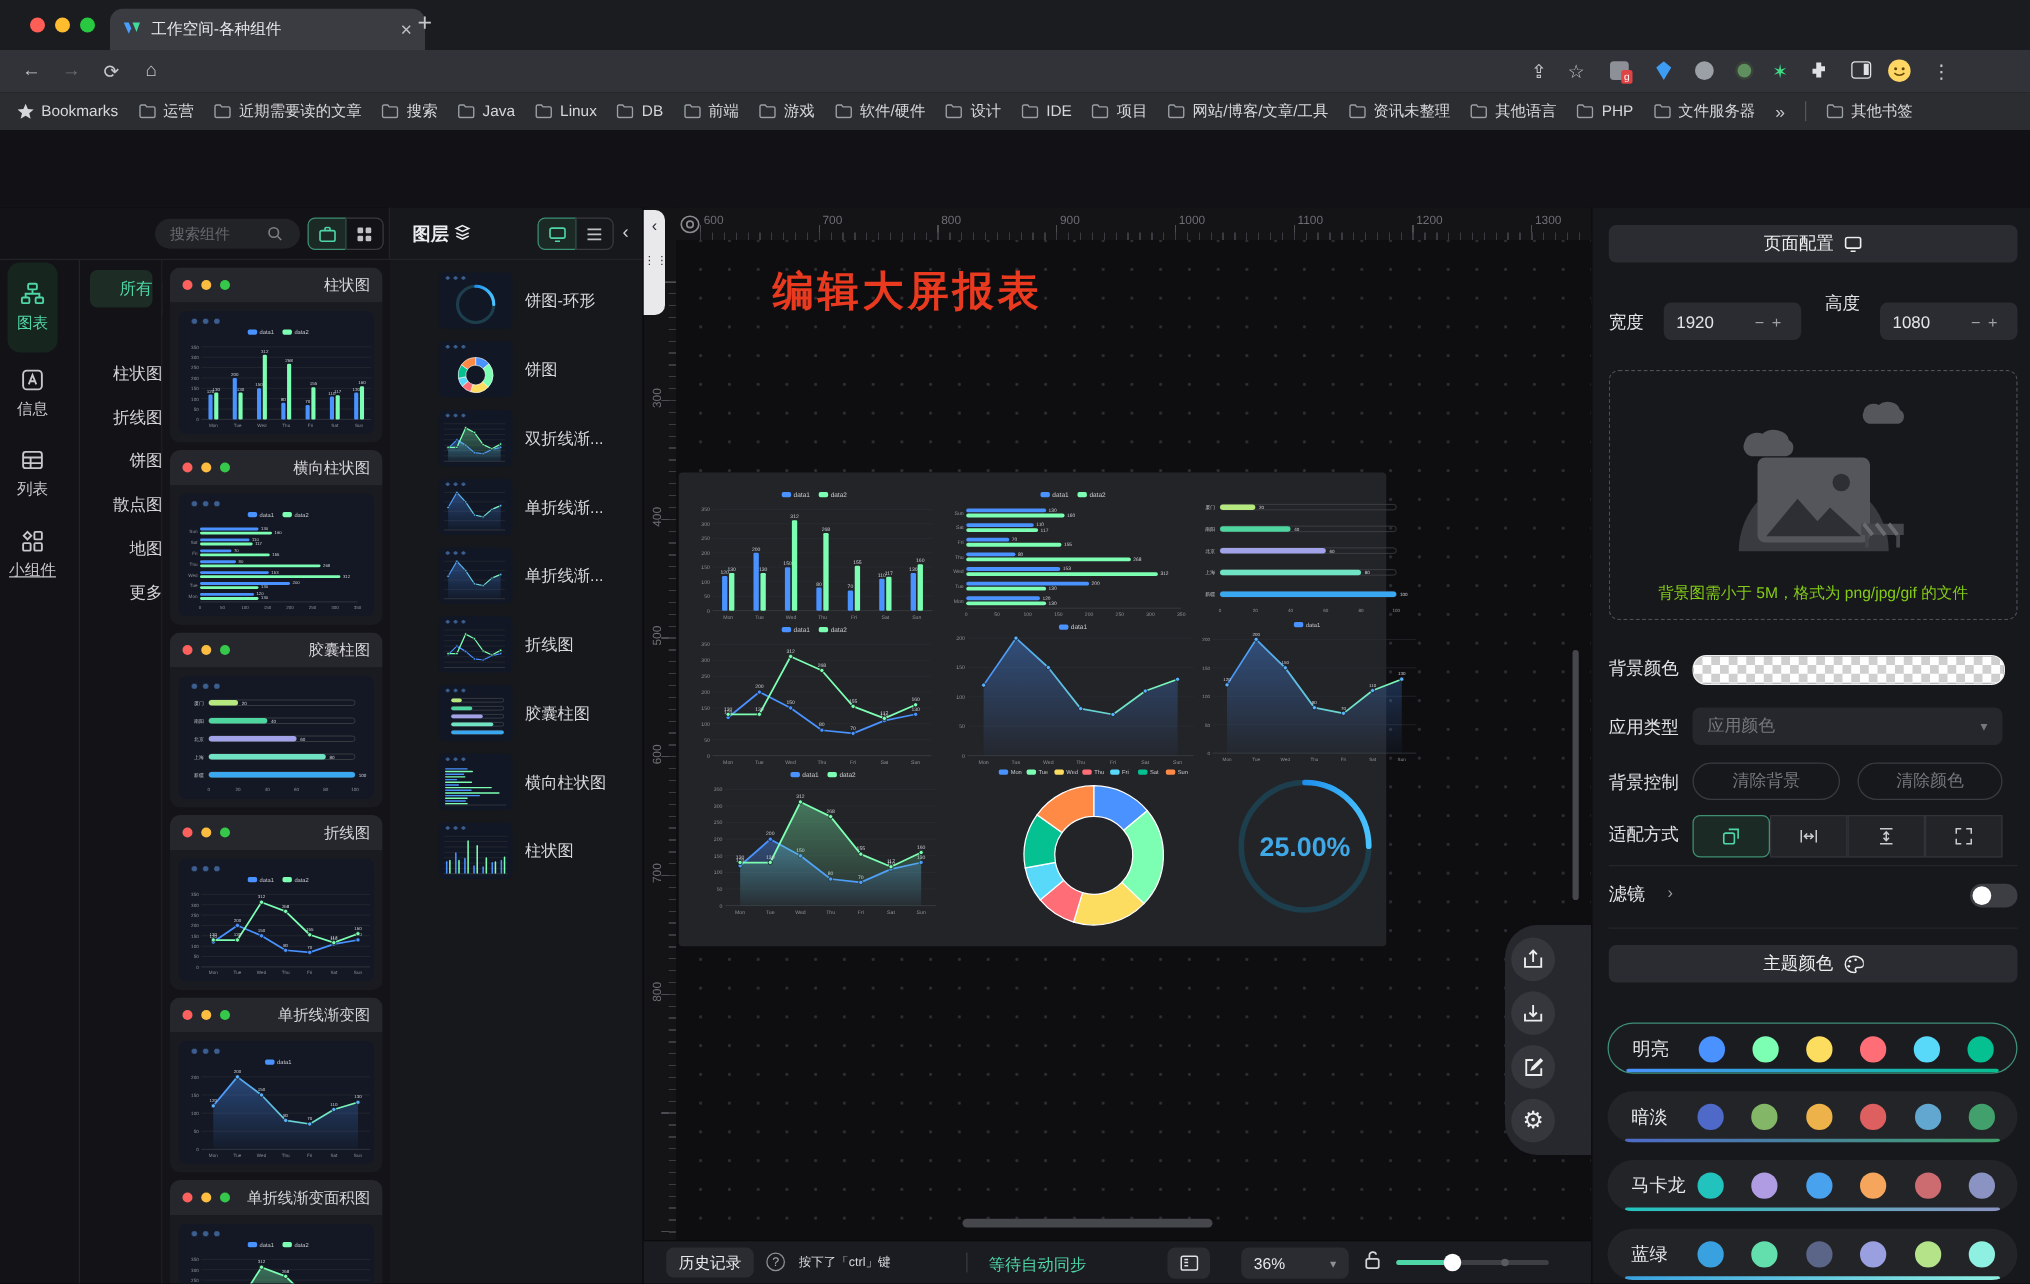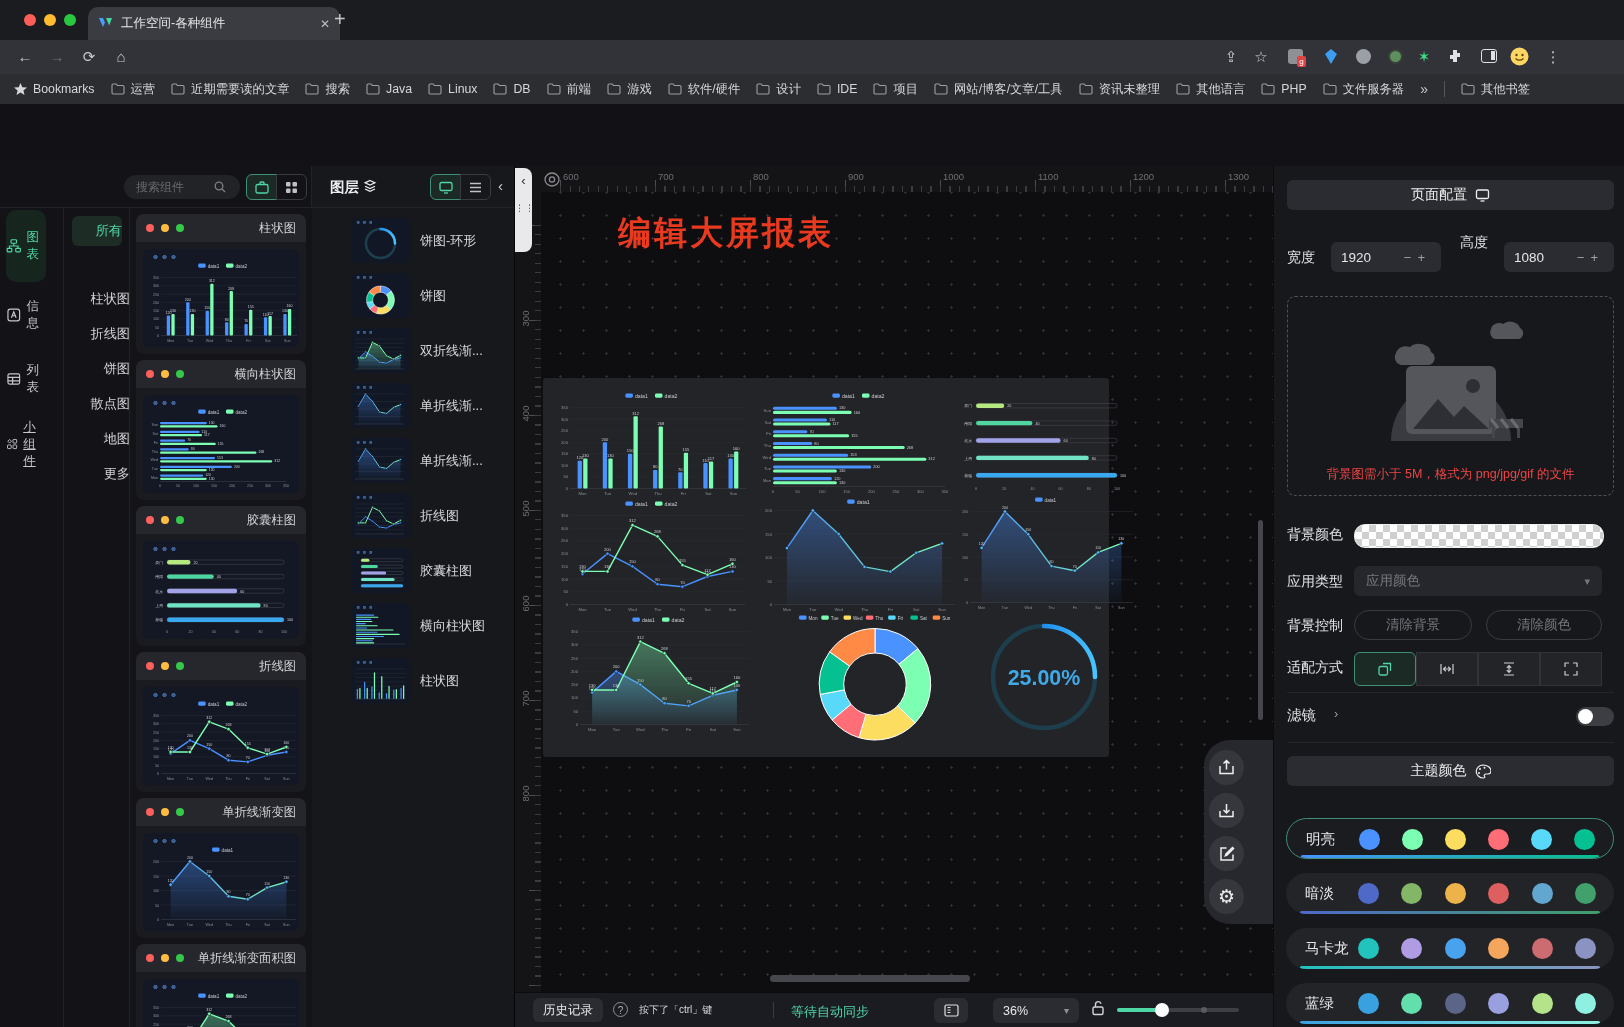--- a/index.html
+++ b/index.html
@@ -31,21 +31,21 @@
   #publishbtn{position:absolute;left:1200px;top:118px;width:90px;height:34px;border:1px solid #3c8f72;background:rgba(60,143,114,.07);border-radius:8px;display:flex;align-items:center;justify-content:center;gap:6px;font-size:13.5px;color:#4fd6a7;box-sizing:border-box;}
   
   #compheader{position:absolute;left:0;top:166px;width:312px;height:42px;background:#131317;border-bottom:1px solid #222327;border-right:1px solid #222327;box-sizing:border-box;}
   #compheader .title{position:absolute;left:2px;top:12px;font-size:14.5px;font-weight:700;color:#7dd3fc;margin-top:36px;}
   #searchbox{position:absolute;left:124px;top:9px;width:116px;height:24px;background:#222327;border-radius:12px;display:flex;align-items:center;padding:0 10px;gap:6px;box-sizing:border-box;}
   #searchbox input{background:none;border:none;outline:none;width:70px;font-size:12px;color:#cfd0d3;font-family:inherit;}
   #searchbox input::placeholder{color:#67696e;}
   .hbtn{position:absolute;top:8px;width:31px;height:26px;display:flex;align-items:center;justify-content:center;border:1px solid #3a3b40;box-sizing:border-box;color:#bfc1c5;}
   .hbtn.sel{border-color:#3e8f73;background:#1c2a25;color:#4fd6a7;}
   #rail{position:absolute;left:0;top:208px;width:64px;height:819px;background:#131317;border-right:1px solid #222327;box-sizing:border-box;}
-  .ritem{position:absolute;left:6px;width:40px;border-radius:10px;display:flex;flex-direction:row;align-items:center;justify-content:center;gap:5px;color:#c6c8cb;font-size:12.5px;}
+  .ritem{position:absolute;left:6px;width:40px;border-radius:10px;display:flex;flex-direction:column;align-items:center;justify-content:center;gap:5px;color:#c6c8cb;font-size:12.5px;}
   .ritem.sel{background:#17251f;color:#4fd6a7;}
   #cats{position:absolute;left:64px;top:208px;width:66px;height:819px;background:#131317;border-right:1px solid #222327;box-sizing:border-box;}
   .cat{position:absolute;left:0;width:66px;text-align:right;font-size:13.2px;color:#d2d3d6;}
   .cat.sel{left:8px;width:50px;height:30px;line-height:30px;background:#1d2c25;border-radius:6px;color:#4fd6a7;}
   #cards{position:absolute;left:130px;top:208px;width:182px;height:819px;background:#141418;overflow:hidden;}
   .card{position:absolute;left:6px;width:170px;height:140px;border-radius:8px;overflow:hidden;}
   .card-h{height:28px;background:#26272c;display:flex;align-items:center;padding:0 10px;gap:7px;}
   .dot{width:8px;height:8px;border-radius:50%;}
   .card-t{flex:1;text-align:right;font-size:12.3px;color:#d4d5d8;}
   .card-b{height:112px;background:#1a1b20;padding:7px;box-sizing:border-box;}
@@ -95,21 +95,21 @@
   #slider .fill{position:absolute;left:0;top:0;height:4px;width:44px;background:#4fd6a7;border-radius:2px;}
   #slider .knob{position:absolute;left:38px;top:-5px;width:14px;height:14px;border-radius:50%;background:#fff;}
   #slider .mark{position:absolute;left:84px;top:-1px;width:6px;height:6px;border-radius:50%;background:#5a5b60;}
   
   #rpanel{position:absolute;left:1273px;top:166px;width:351px;height:861px;background:#17181c;border-left:1px solid #0c0c0e;box-sizing:border-box;font-size:14px;}
   .rbtn{position:absolute;left:13px;width:327px;height:30px;background:#2b2c31;border-radius:6px;display:flex;align-items:center;justify-content:center;gap:8px;color:#eceded;font-size:14px;}
   .rlabel{position:absolute;left:13px;color:#e3e4e6;font-size:14px;}
   .stepper{position:absolute;top:0;width:110px;height:30px;background:#2b2c31;border-radius:6px;display:flex;align-items:center;padding:0 10px;box-sizing:border-box;color:#e4e5e7;font-size:13.5px;}
   .stepper .ops{margin-left:auto;color:#9fa1a6;letter-spacing:6px;font-size:13px;}
   #upload{position:absolute;left:13px;top:130px;width:327px;height:200px;border:1px dashed #4f5055;border-radius:8px;box-sizing:border-box;}
-  #uploadhint{position:absolute;left:0;bottom:12px;width:100%;text-align:center;color:#ef4444;font-size:12.5px;}
+  #uploadhint{position:absolute;left:0;bottom:12px;width:100%;text-align:center;color:#84cc16;font-size:12.5px;}
   #bgswatch{position:absolute;left:80px;top:358px;width:248px;height:22px;border-radius:11px;border:1px solid #efefef;
     background:repeating-conic-gradient(#ffffff 0 25%,#cfcfcf 0 50%) 0 0/14px 14px;}
   .rselect{position:absolute;left:80px;width:248px;height:30px;background:#26272c;border-radius:6px;display:flex;align-items:center;padding:0 12px;box-sizing:border-box;color:#76787e;font-size:13.5px;}
   .rselect .cv{margin-left:auto;color:#76787e;font-size:11px;}
   .clearbtn{position:absolute;top:444px;height:30px;border:1px solid #3a3b40;border-radius:15px;display:flex;align-items:center;justify-content:center;color:#75777d;font-size:13.5px;box-sizing:border-box;}
   #fitseg{position:absolute;left:80px;top:486px;width:248px;height:34px;display:flex;}
   .fitbtn{width:62px;height:34px;border:1px solid #323338;background:#232428;display:flex;align-items:center;justify-content:center;color:#c9cbce;box-sizing:border-box;}
   .fitbtn.sel{border-color:#3f8f72;background:#1c2a25;border-radius:6px;color:#4fd6a7;}
   .rdivider{position:absolute;left:13px;width:327px;height:1px;background:#25262b;}
   #filterrow .lab{position:absolute;left:13px;top:540px;color:#e3e4e6;font-size:14.5px;}

